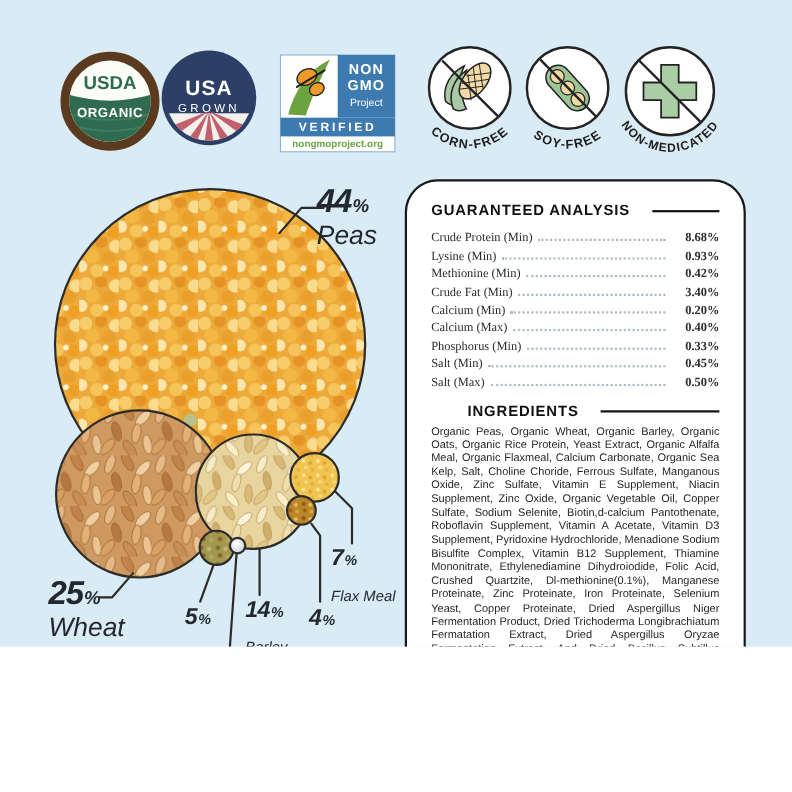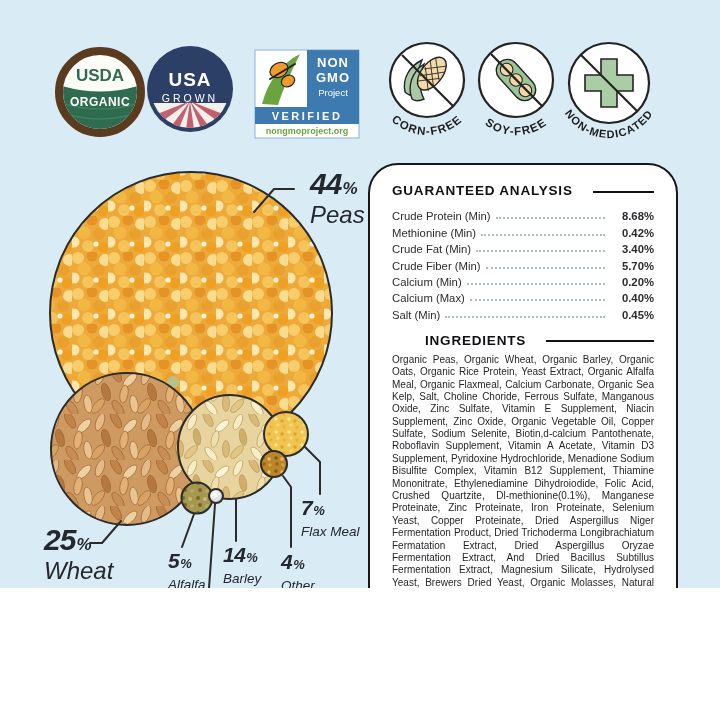--- a/index.html
+++ b/index.html
@@ -8,31 +8,31 @@
     background:#d9ebf5;font-family:"Liberation Sans",sans-serif;
   }
   .art{position:absolute;left:0;top:0;width:720px;height:720px;}
   
   .lbl{position:absolute;color:#23272e;font-style:italic;line-height:1.05;}
   .lbl .num{font-weight:800;font-size:30px;letter-spacing:-1px;}
   .lbl .unit{font-weight:800;font-size:17px;margin-left:1px;}
   .lbl .name{font-size:24px;margin-top:2px;}
   .lbl.sm .num{font-size:21px;letter-spacing:-0.5px;}
   .lbl.sm .unit{font-size:13px;}
-  .lbl.sm .name{font-size:13.5px;margin-top:6px;}
+  .lbl.sm .name{font-size:13.5px;margin-top:16px;}
   
   .panel{
     position:absolute;left:368px;top:163px;width:310px;height:521px;
     background:#ffffff;border:2px solid #17171b;border-radius:30px;
     box-sizing:border-box;padding:18px 22px 12px 22px;overflow:hidden;
   }
   .sec-head{display:flex;align-items:center;gap:20px;}
   .sec-title{font-weight:800;font-size:13.5px;letter-spacing:0.8px;color:#101014;white-space:nowrap;}
   .rule{flex:1;height:2px;background:#101014;margin-top:2px;}
-  .ga-rows{margin-top:8px;}
+  .ga-rows{margin-top:8px;font-family:Liberation Serif, serif;}
   .row{display:flex;align-items:flex-end;font-size:11.3px;color:#2c2c30;height:16.4px;}
   .rl{white-space:nowrap;}
   .dots{flex:1;border-bottom:2px dotted #aebbc2;margin:0 5px 3px 5px;}
   .rv{font-weight:700;min-width:44px;text-align:right;}
   .sec-head.ing{margin-top:12px;padding-left:33px;}
   .ing-text{margin:6px 0 0 0;font-size:10px;line-height:1.24;text-align:justify;color:#26262a;}
 </style>
 </head>
 <body>
 
@@ -223,21 +223,21 @@
       <path d="M 254,212 L 274,189 L 294,189"></path>
       <path d="M 121,521 L 102,543 L 90,543"></path>
       <path d="M 194,514 L 182,547"></path>
       <path d="M 215,504 L 209,588"></path>
       <path d="M 236,499 L 236,541"></path>
       <path d="M 283,476 L 291,487 L 291,547"></path>
       <path d="M 305,447 L 320,462 L 320,494"></path>
     </g>
   </svg>
 
-  <div class="lbl" style="left:310px;top:168px">
+  <div class="lbl" style="left:288px;top:168px">
     <div><span class="num">44</span><span class="unit">%</span></div>
     <div class="name">Peas</div>
   </div>
   <div class="lbl" style="left:44px;top:524px">
     <div><span class="num">25</span><span class="unit">%</span></div>
     <div class="name">Wheat</div>
   </div>
   <div class="lbl sm" style="left:168px;top:550px">
     <div><span class="num">5</span><span class="unit">%</span></div>
     <div class="name">Alfalfa</div>
@@ -264,48 +264,58 @@
       <span class="sec-title">GUARANTEED ANALYSIS</span>
       <span class="rule"></span>
     </div>
     <div class="ga-rows">
       <div class="row">
           <span class="rl">Crude Protein (Min)</span>
           <span class="dots"></span>
           <span class="rv">8.68%</span>
         </div>
       <div class="row">
+          <span class="rl">Lysine (Min)</span>
+          <span class="dots"></span>
+          <span class="rv">0.93%</span>
+        </div>
+      <div class="row">
           <span class="rl">Methionine (Min)</span>
           <span class="dots"></span>
           <span class="rv">0.42%</span>
         </div>
       <div class="row">
           <span class="rl">Crude Fat (Min)</span>
           <span class="dots"></span>
           <span class="rv">3.40%</span>
         </div>
       <div class="row">
-          <span class="rl">Crude Fiber (Min)</span>
-          <span class="dots"></span>
-          <span class="rv">5.70%</span>
-        </div>
-      <div class="row">
           <span class="rl">Calcium (Min)</span>
           <span class="dots"></span>
           <span class="rv">0.20%</span>
         </div>
       <div class="row">
           <span class="rl">Calcium (Max)</span>
           <span class="dots"></span>
           <span class="rv">0.40%</span>
         </div>
       <div class="row">
+          <span class="rl">Phosphorus (Min)</span>
+          <span class="dots"></span>
+          <span class="rv">0.33%</span>
+        </div>
+      <div class="row">
           <span class="rl">Salt (Min)</span>
           <span class="dots"></span>
           <span class="rv">0.45%</span>
+        </div>
+      <div class="row">
+          <span class="rl">Salt (Max)</span>
+          <span class="dots"></span>
+          <span class="rv">0.50%</span>
         </div>
     </div>
     <div class="sec-head ing">
       <span class="sec-title">INGREDIENTS</span>
       <span class="rule"></span>
     </div>
     <p class="ing-text">Organic Peas, Organic Wheat, Organic Barley, Organic Oats, Organic Rice Protein, Yeast Extract, Organic Alfalfa Meal, Organic Flaxmeal, Calcium Carbonate, Organic Sea Kelp, Salt, Choline Choride, Ferrous Sulfate, Manganous Oxide, Zinc Sulfate, Vitamin E Supplement, Niacin Supplement, Zinc Oxide, Organic Vegetable Oil, Copper Sulfate, Sodium Selenite, Biotin,d-calcium Pantothenate, Roboflavin Supplement, Vitamin A Acetate, Vitamin D3 Supplement, Pyridoxine Hydrochloride, Menadione Sodium Bisulfite Complex, Vitamin B12 Supplement, Thiamine Mononitrate, Ethylenediamine Dihydroiodide, Folic Acid, Crushed Quartzite, Dl-methionine(0.1%), Manganese Proteinate, Zinc Proteinate, Iron Proteinate, Selenium Yeast, Copper Proteinate, Dried Aspergillus Niger Fermentation Product, Dried Trichoderma Longibrachiatum Fermatation Extract, Dried Aspergillus Oryzae Fermentation Extract, And Dried Bacillus Subtillus Fermentation Extract, Magnesium Silicate, Hydrolysed Yeast, Brewers Dried Yeast, Organic Molasses, Natural Zeolite</p>
   </div>
 
 </div>

